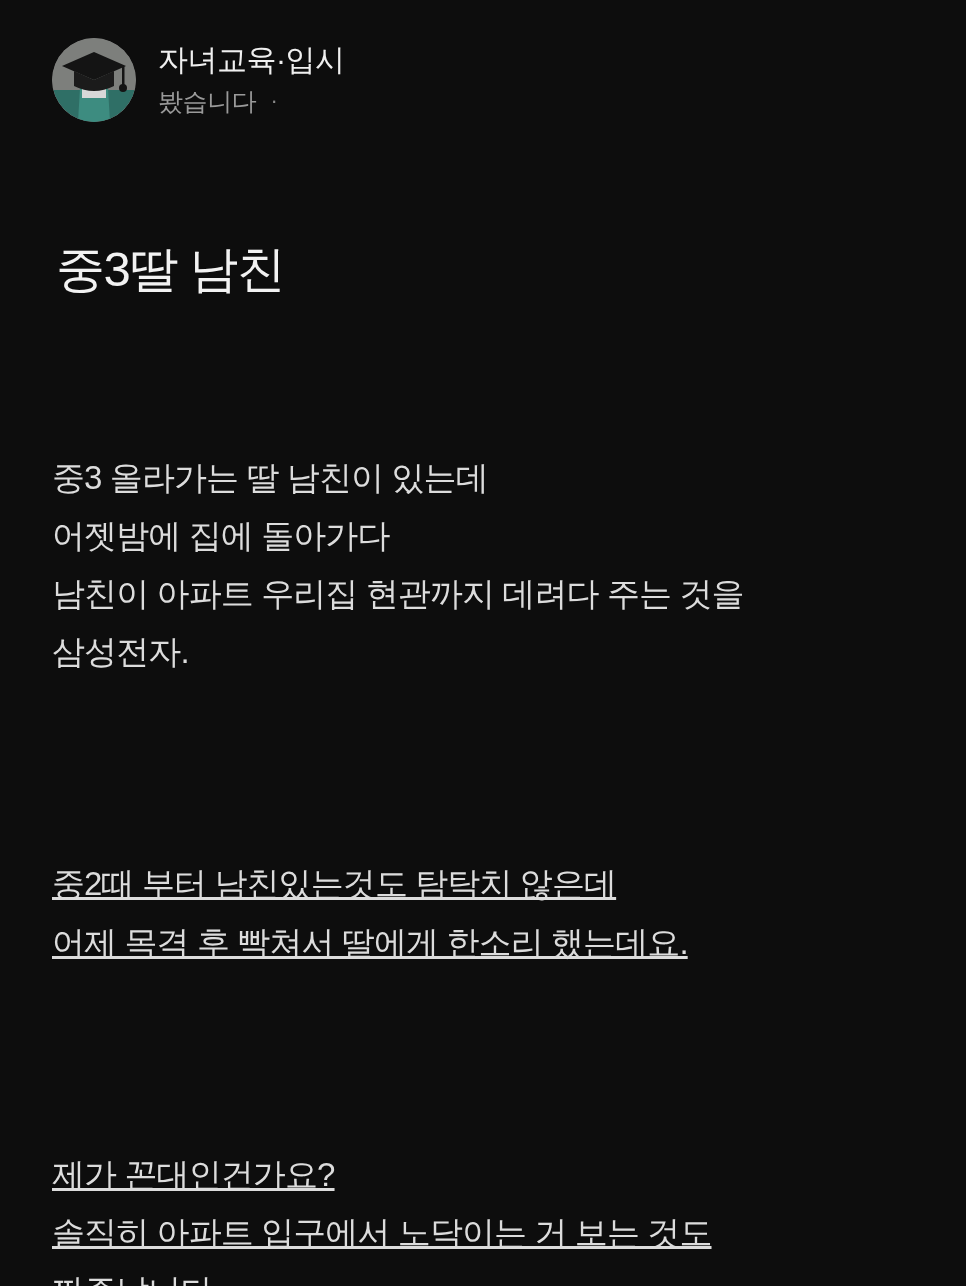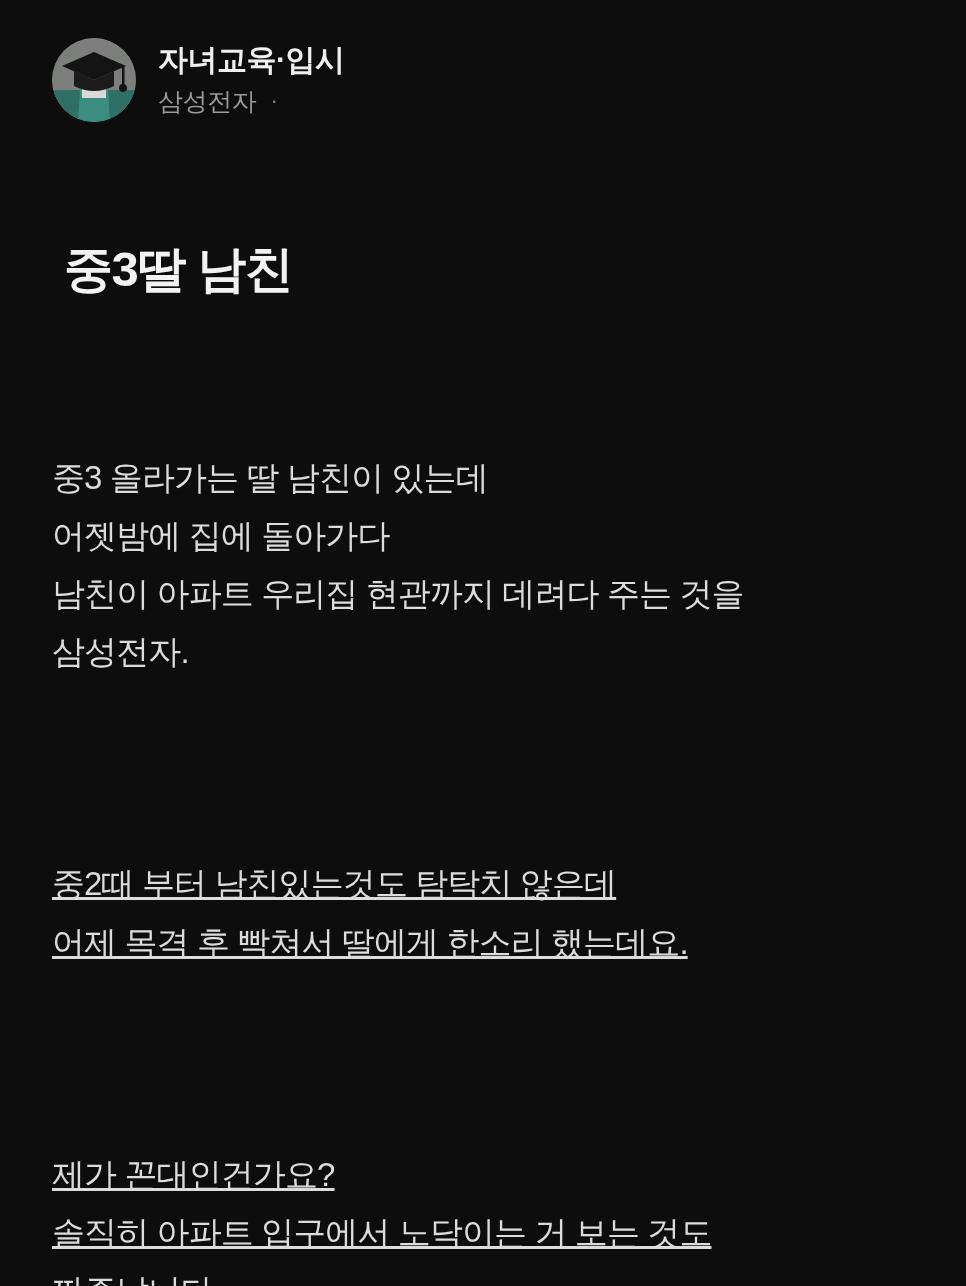--- a/index.html
+++ b/index.html
@@ -50,21 +50,21 @@
   .header-text {
     display: flex;
     flex-direction: column;
     justify-content: center;
     gap: 9px;
   }
 
   .board-name {
     font-size: 30px;
     line-height: 1.1;
-    font-weight: 700;
+    font-weight: 400;
     color: #efefef;
     letter-spacing: -0.5px;
   }
 
   .meta-row {
     display: flex;
     align-items: center;
     gap: 14px;
     font-size: 25px;
     color: #9a9a9a;
@@ -77,25 +77,25 @@
   }
 
   
   .post-body {
     padding: 0 52px;
     margin-top: 118px;
   }
 
   .post-title {
     font-size: 49px;
-    font-weight: 700;
+    font-weight: 400;
     color: #f2f2f2;
     letter-spacing: -1.4px;
     line-height: 1.2;
-    margin: 0 0 34px 12px;
+    margin: 0 0 34px 4px;
   }
 
   .post-content {
     font-size: 33px;
     line-height: 1.76;
     color: #dcdcdc;
     letter-spacing: -0.9px;
     white-space: pre-wrap;
     word-break: keep-all;
   }
@@ -133,21 +133,21 @@
             <rect x="70" y="28" width="2.5" height="20" fill="#141414"></rect>
             <circle cx="71" cy="50" r="4" fill="#141414"></circle>
           </g>
         </svg>
       </span>
     </div>
 
     <div class="header-text">
       <div class="board-name">자녀교육·입시</div>
       <div class="meta-row">
-        <span>삼성전자</span>
+        <span>봤습니다</span>
         <span class="meta-dot">·</span>
       </div>
     </div>
   </div>
 
   <div class="post-body">
     <h1 class="post-title">중3딸 남친</h1>
 
     <div class="post-content">
       <p class="para">중3 올라가는 딸 남친이 있는데

